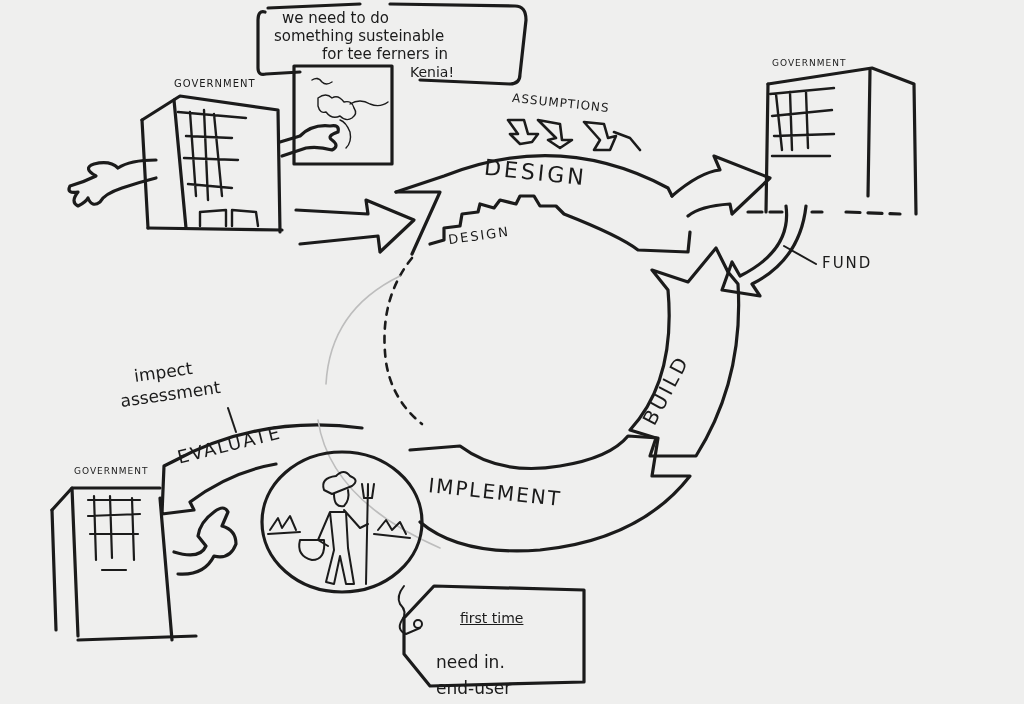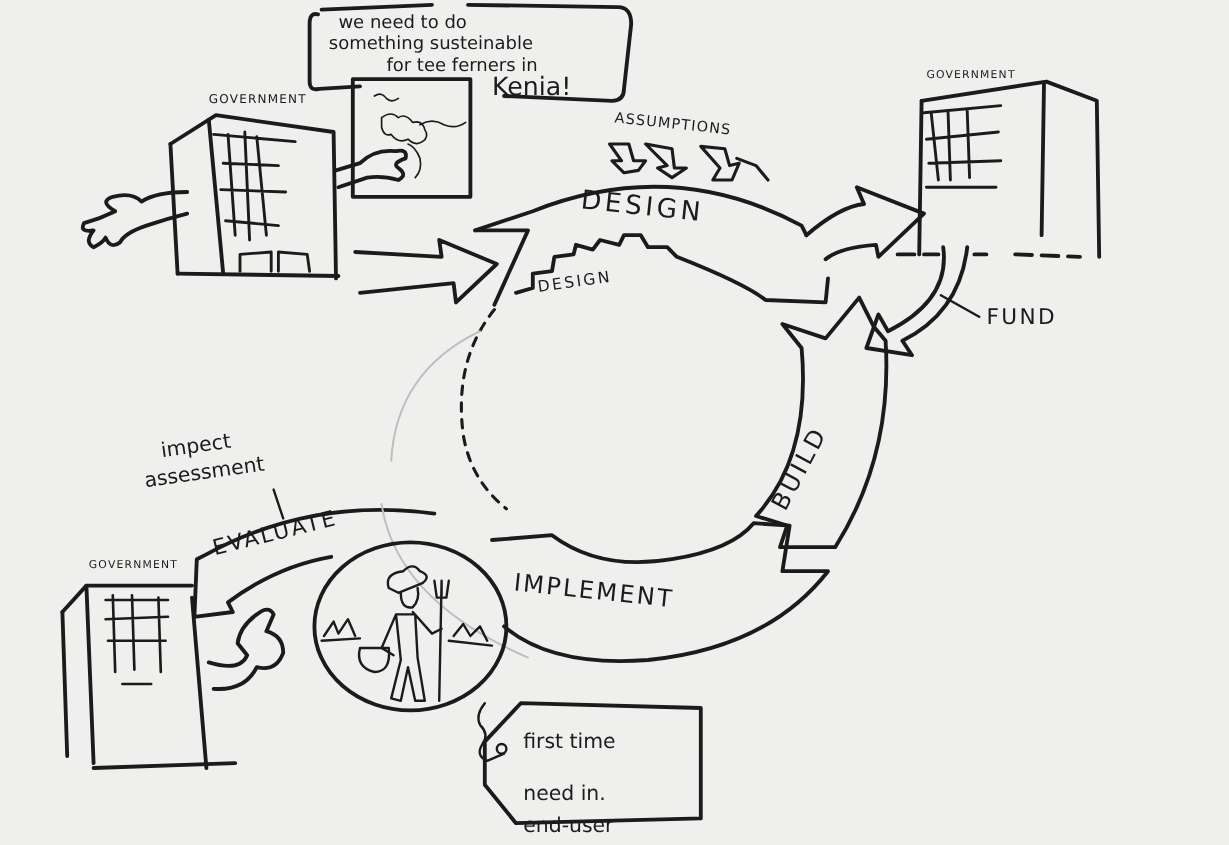--- a/index.html
+++ b/index.html
@@ -104,33 +104,33 @@
 
     <path d="M434 586 L584 590 L584 682 L430 686 L404 654 L404 618 Z"></path>
     <circle cx="418" cy="624" r="4" stroke-width="2"></circle>
 
     <path stroke-width="2" d="M228 408 L236 432"></path>
   </svg>
 
   <div class="note" style="left:282px;top:10px;">we need to do</div>
   <div class="note" style="left:274px;top:28px;">something susteinable</div>
   <div class="note" style="left:274px;top:46px;margin-left:48px;">for tee ferners in</div>
-  <div class="note" style="left:410px;top:64px;font-size:21px;">Kenia!</div>
+  <div class="note" style="left:410px;top:64px;font-size:14px;">Kenia!</div>
 
   <div class="lbl" style="left:174px;top:78px;font-size:10px;">GOVERNMENT</div>
   <div class="lbl" style="left:772px;top:58px;font-size:9px;">GOVERNMENT</div>
   <div class="lbl" style="left:74px;top:466px;font-size:9px;">GOVERNMENT</div>
 
   <div class="lbl" style="left:512px;top:96px;font-size:12px;transform:rotate(6deg);">ASSUMPTIONS</div>
   <div class="lbl" style="left:484px;top:160px;font-size:22px;letter-spacing:3px;transform:rotate(6deg);">DESIGN</div>
   <div class="lbl" style="left:448px;top:228px;font-size:13px;letter-spacing:2px;transform:rotate(-8deg);">DESIGN</div>
   <div class="lbl" style="left:628px;top:378px;font-size:20px;letter-spacing:3px;transform:rotate(-62deg);">BUILD</div>
   <div class="lbl" style="left:428px;top:480px;font-size:20px;letter-spacing:2px;transform:rotate(6deg);">IMPLEMENT</div>
   <div class="lbl" style="left:176px;top:434px;font-size:18px;letter-spacing:2px;transform:rotate(-14deg);">EVALUATE</div>
-  <div class="lbl" style="left:822px;top:254px;font-size:18px;letter-spacing:2px;">FUND</div>
+  <div class="lbl" style="left:822px;top:254px;font-size:15px;letter-spacing:2px;">FUND</div>
 
   <div class="note" style="left:134px;top:364px;font-size:17px;transform:rotate(-8deg);">impect</div>
   <div class="note" style="left:120px;top:386px;font-size:17px;transform:rotate(-8deg);">assessment</div>
 
-  <div class="note" style="left:436px;top:608px;font-size:17px;line-height:20px;">first time</div>
+  <div class="note" style="left:460px;top:608px;font-size:14px;line-height:20px;text-decoration:underline;">first time</div>
   <div class="note" style="left:436px;top:630px;font-size:17px;line-height:20px;margin-top:48px;">end-user</div>
   <div class="note" style="left:436px;top:652px;font-size:17px;line-height:20px;">need in.</div>
 </div>
 
 </body></html>

